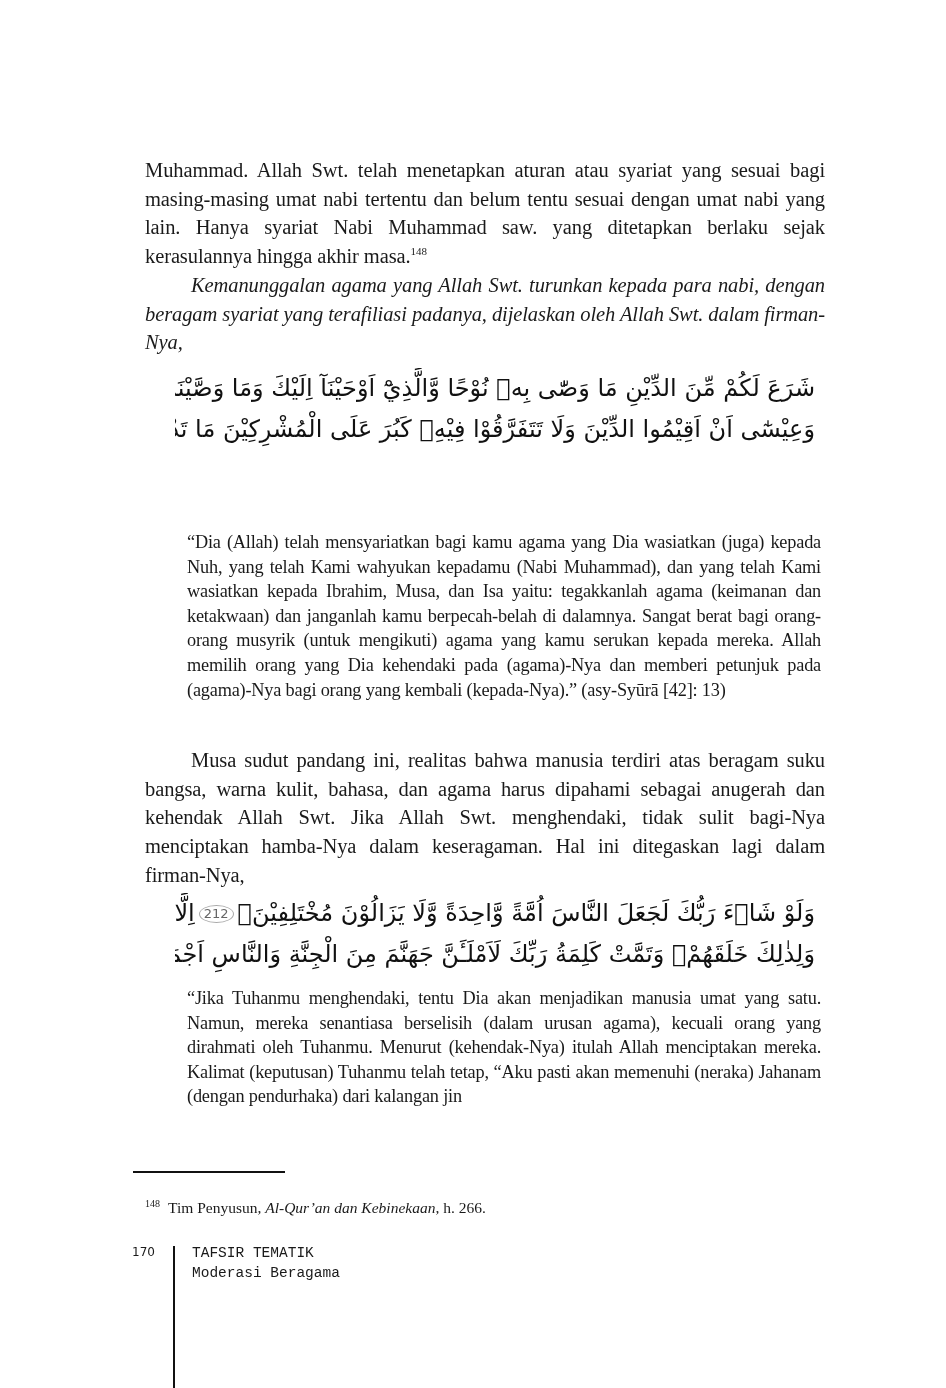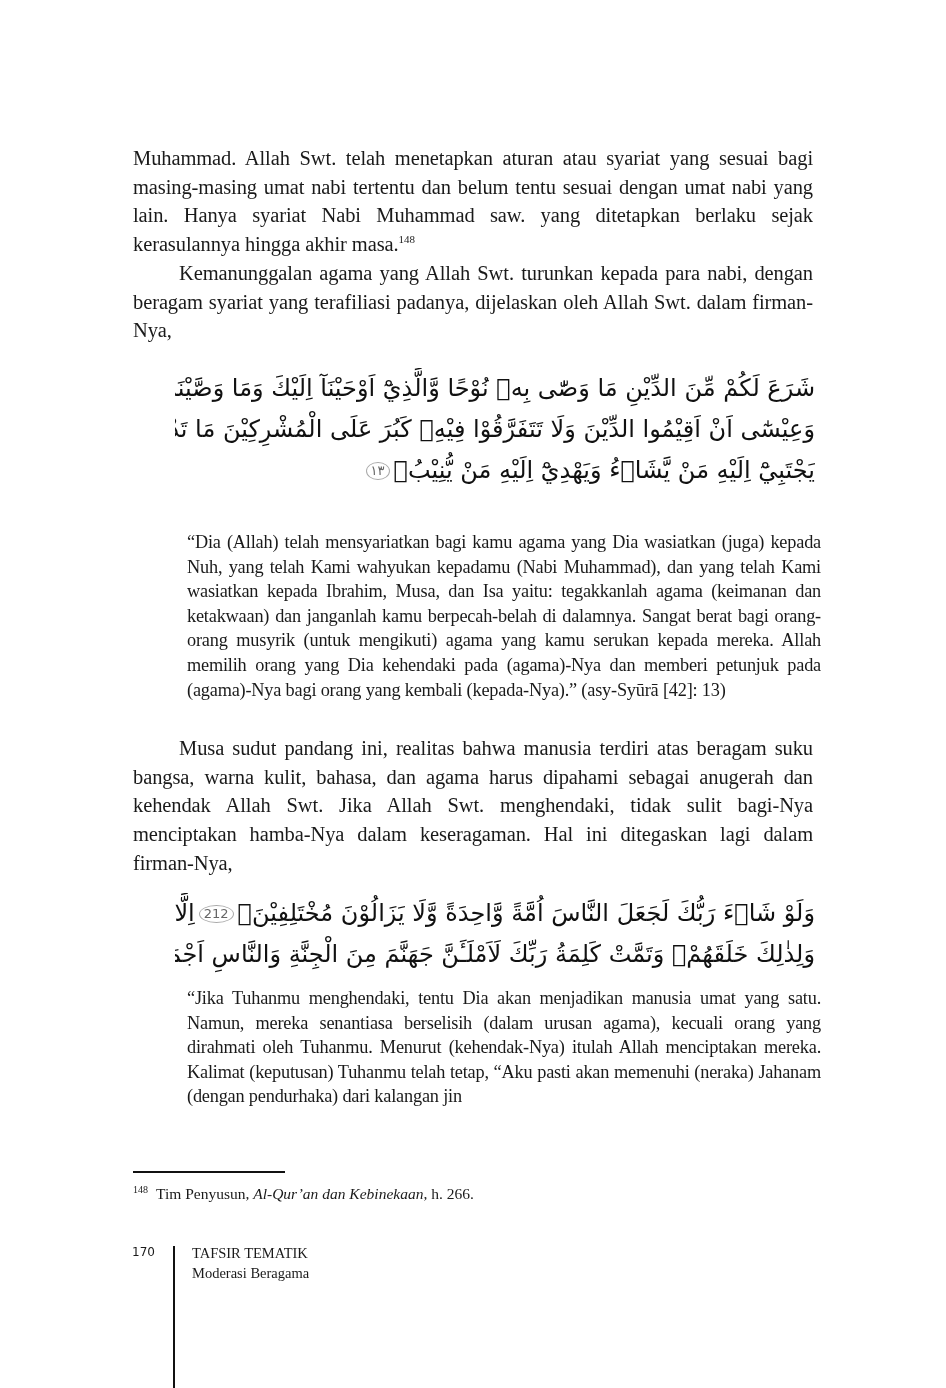--- a/index.html
+++ b/index.html
@@ -1,67 +1,66 @@
 <!DOCTYPE html>
 <html><head>
 <meta charset="utf-8">
 <style>
   html, body { margin: 0; padding: 0; background: #ffffff; }
   body { width: 946px; height: 1388px; position: relative; overflow: hidden; color: #1a1a1a; }
   .page { position: absolute; left: 0; top: 0; width: 946px; height: 1388px; }
   .body-text {
     position: absolute; left: 133px; width: 680px;
     font-family: "Liberation Serif", "DejaVu Serif", serif;
-    font-size: 20.5px; line-height: 28.7px; text-align: justify; margin: 0;
+    font-size: 20.5px; line-height: 28.7px; text-align: justify; margin: 12px;
     letter-spacing: -0.1px;
   }
   .body-text.indent { text-indent: 46px; }
   .quote-text {
     position: absolute; left: 179px; width: 634px;
     font-family: "Liberation Serif", "DejaVu Serif", serif;
     font-size: 18.3px; line-height: 24.6px; text-align: justify; margin: 8px;
     letter-spacing: -0.2px;
   }
   .arabic {
     position: absolute; left: 175px; width: 640px; direction: rtl;
     font-family: "DejaVu Sans", sans-serif; font-size: 24px; line-height: 41px;
     text-align: justify; text-align-last: right; margin: 0; color: #111;
   }
   .arabic .line { display: block; white-space: nowrap; overflow: hidden; text-align: justify; text-align-last: justify; }
   .ayah-mark { font-size: 13px; color: #666; border: 1px solid #aaa; border-radius: 50%; padding: 0 4px; margin: 0 4px; display: inline-block; line-height: 16px; vertical-align: middle; }
   sup.fn-ref { font-size: 11px; line-height: 0; vertical-align: super; }
   .fn-rule { position: absolute; left: 133px; top: 1171px; width: 152px; height: 2px; background: #111; }
   .footnote {
     position: absolute; left: 133px; top: 1178px; width: 680px;
-    font-family: "Liberation Serif", "DejaVu Serif", serif; font-size: 15.5px; line-height: 23px; margin: 0;
+    font-family: "Liberation Serif", "DejaVu Serif", serif; font-size: 15.5px; line-height: 28px; margin: 12px;
   }
   .footnote .fn-num { font-size: 10px; vertical-align: super; margin-right: 8px; }
   .page-number {
     position: absolute; left: 132px; top: 1242px;
     font-family: "DejaVu Sans", sans-serif; font-size: 12px; line-height: 20px;
   }
   .footer-rule { position: absolute; left: 173px; top: 1246px; width: 2px; height: 142px; background: #111; }
   .running-title {
     position: absolute; left: 192px; top: 1243px;
-    font-family: Liberation Serif, serif; font-size: 14.5px; line-height: 20px;
+    font-family: Liberation Mono, monospace; font-size: 14.5px; line-height: 20px;
   }
 </style>
 </head>
 <body>
 
 <div class="page">
 
   <p class="body-text" style="top:144px;"><span>Muhammad. Allah Swt. telah menetapkan aturan atau syariat yang sesuai bagi masing-masing umat nabi tertentu dan belum tentu sesuai dengan umat nabi yang lain. Hanya syariat Nabi Muhammad saw. yang ditetapkan berlaku sejak kerasulannya hingga akhir masa.</span><sup class="fn-ref">148</sup></p>
 
-  <p class="body-text indent" style="top:259px;">Kemanunggalan agama yang Allah Swt. turunkan kepada para nabi, dengan beragam syariat yang terafiliasi padanya, dijelaskan oleh Allah Swt. dalam firman-Nya,</p>
+  <p class="body-text indent" style="top:259px;font-style:italic;">Kemanunggalan agama yang Allah Swt. turunkan kepada para nabi, dengan beragam syariat yang terafiliasi padanya, dijelaskan oleh Allah Swt. dalam firman-Nya,</p>
 
   <div class="arabic" style="top:368px;">
     <span class="line">شَرَعَ لَكُمْ مِّنَ الدِّيْنِ مَا وَصّٰى بِهٖ نُوْحًا وَّالَّذِيْٓ اَوْحَيْنَآ اِلَيْكَ وَمَا وَصَّيْنَا بِهٖٓ اِبْرٰهِيْمَ وَمُوْسٰى</span>
     <span class="line">وَعِيْسٰٓى اَنْ اَقِيْمُوا الدِّيْنَ وَلَا تَتَفَرَّقُوْا فِيْهِۗ كَبُرَ عَلَى الْمُشْرِكِيْنَ مَا تَدْعُوْهُمْ اِلَيْهِۗ اَللّٰهُ</span>
-    <span class="line" style="text-align-last:right;"><span>يَجْتَبِيْٓ اِلَيْهِ مَنْ يَّشَاۤءُ وَيَهْدِيْٓ اِلَيْهِ مَنْ يُّنِيْبُۗ</span><span class="ayah-mark">١٣</span></span>
   </div>
 
   <p class="quote-text" style="top:522px;">“Dia (Allah) telah mensyariatkan bagi kamu agama yang Dia wasiatkan (juga) kepada Nuh, yang telah Kami wahyukan kepadamu (Nabi Muhammad), dan yang telah Kami wasiatkan kepada Ibrahim, Musa, dan Isa yaitu: tegakkanlah agama (keimanan dan ketakwaan) dan janganlah kamu berpecah-belah di dalamnya. Sangat berat bagi orang-orang musyrik (untuk mengikuti) agama yang kamu serukan kepada mereka. Allah memilih orang yang Dia kehendaki pada (agama)-Nya dan memberi petunjuk pada (agama)-Nya bagi orang yang kembali (kepada-Nya).” (asy-Syūrā [42]: 13)</p>
 
   <p class="body-text indent" style="top:734px;">Musa sudut pandang ini, realitas bahwa manusia terdiri atas beragam suku bangsa, warna kulit, bahasa, dan agama harus dipahami sebagai anugerah dan kehendak Allah Swt. Jika Allah Swt. menghendaki, tidak sulit bagi-Nya menciptakan hamba-Nya dalam keseragaman. Hal ini ditegaskan lagi dalam firman-Nya,</p>
 
   <div class="arabic" style="top:893px;">
     <span class="line"><span>وَلَوْ شَاۤءَ رَبُّكَ لَجَعَلَ النَّاسَ اُمَّةً وَّاحِدَةً وَّلَا يَزَالُوْنَ مُخْتَلِفِيْنَۙ</span><span class="ayah-mark">212</span><span>اِلَّا مَنْ رَّحِمَ رَبُّكَ</span></span>
     <span class="line" style="text-align-last:right;"><span>وَلِذٰلِكَ خَلَقَهُمْۗ وَتَمَّتْ كَلِمَةُ رَبِّكَ لَاَمْلَـَٔنَّ جَهَنَّمَ مِنَ الْجِنَّةِ وَالنَّاسِ اَجْمَعِيْنَ</span></span>
   </div>

